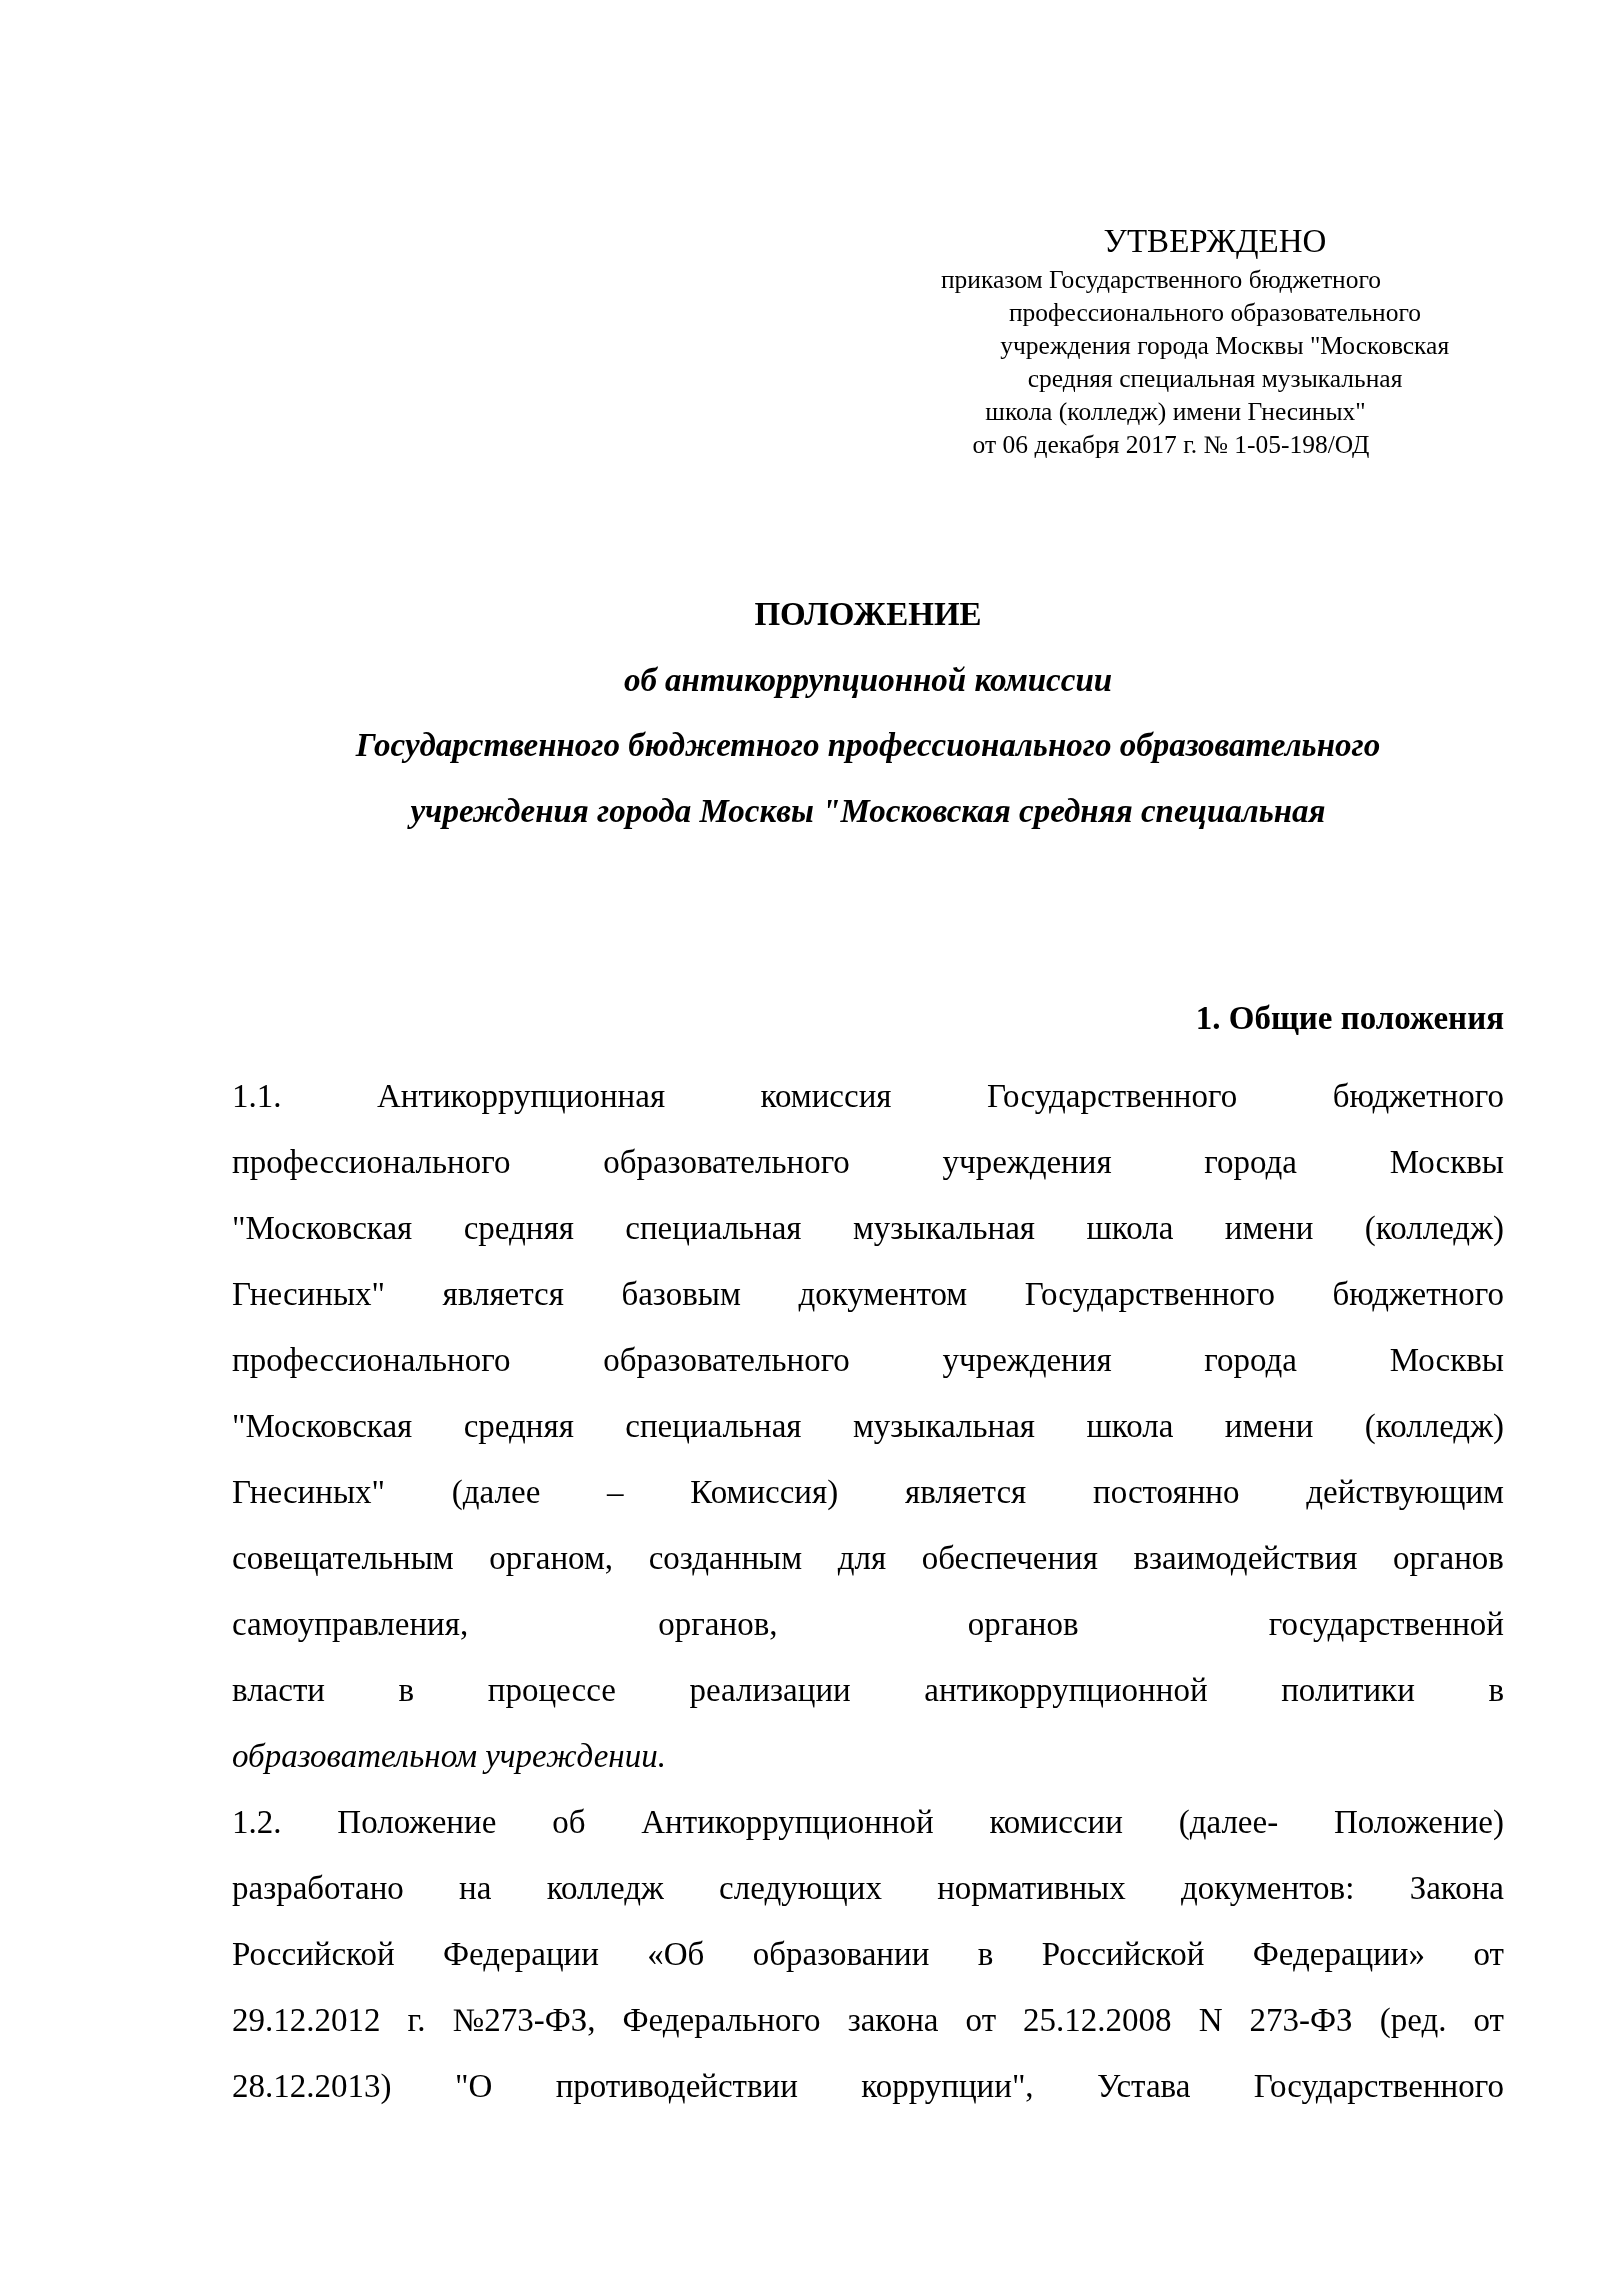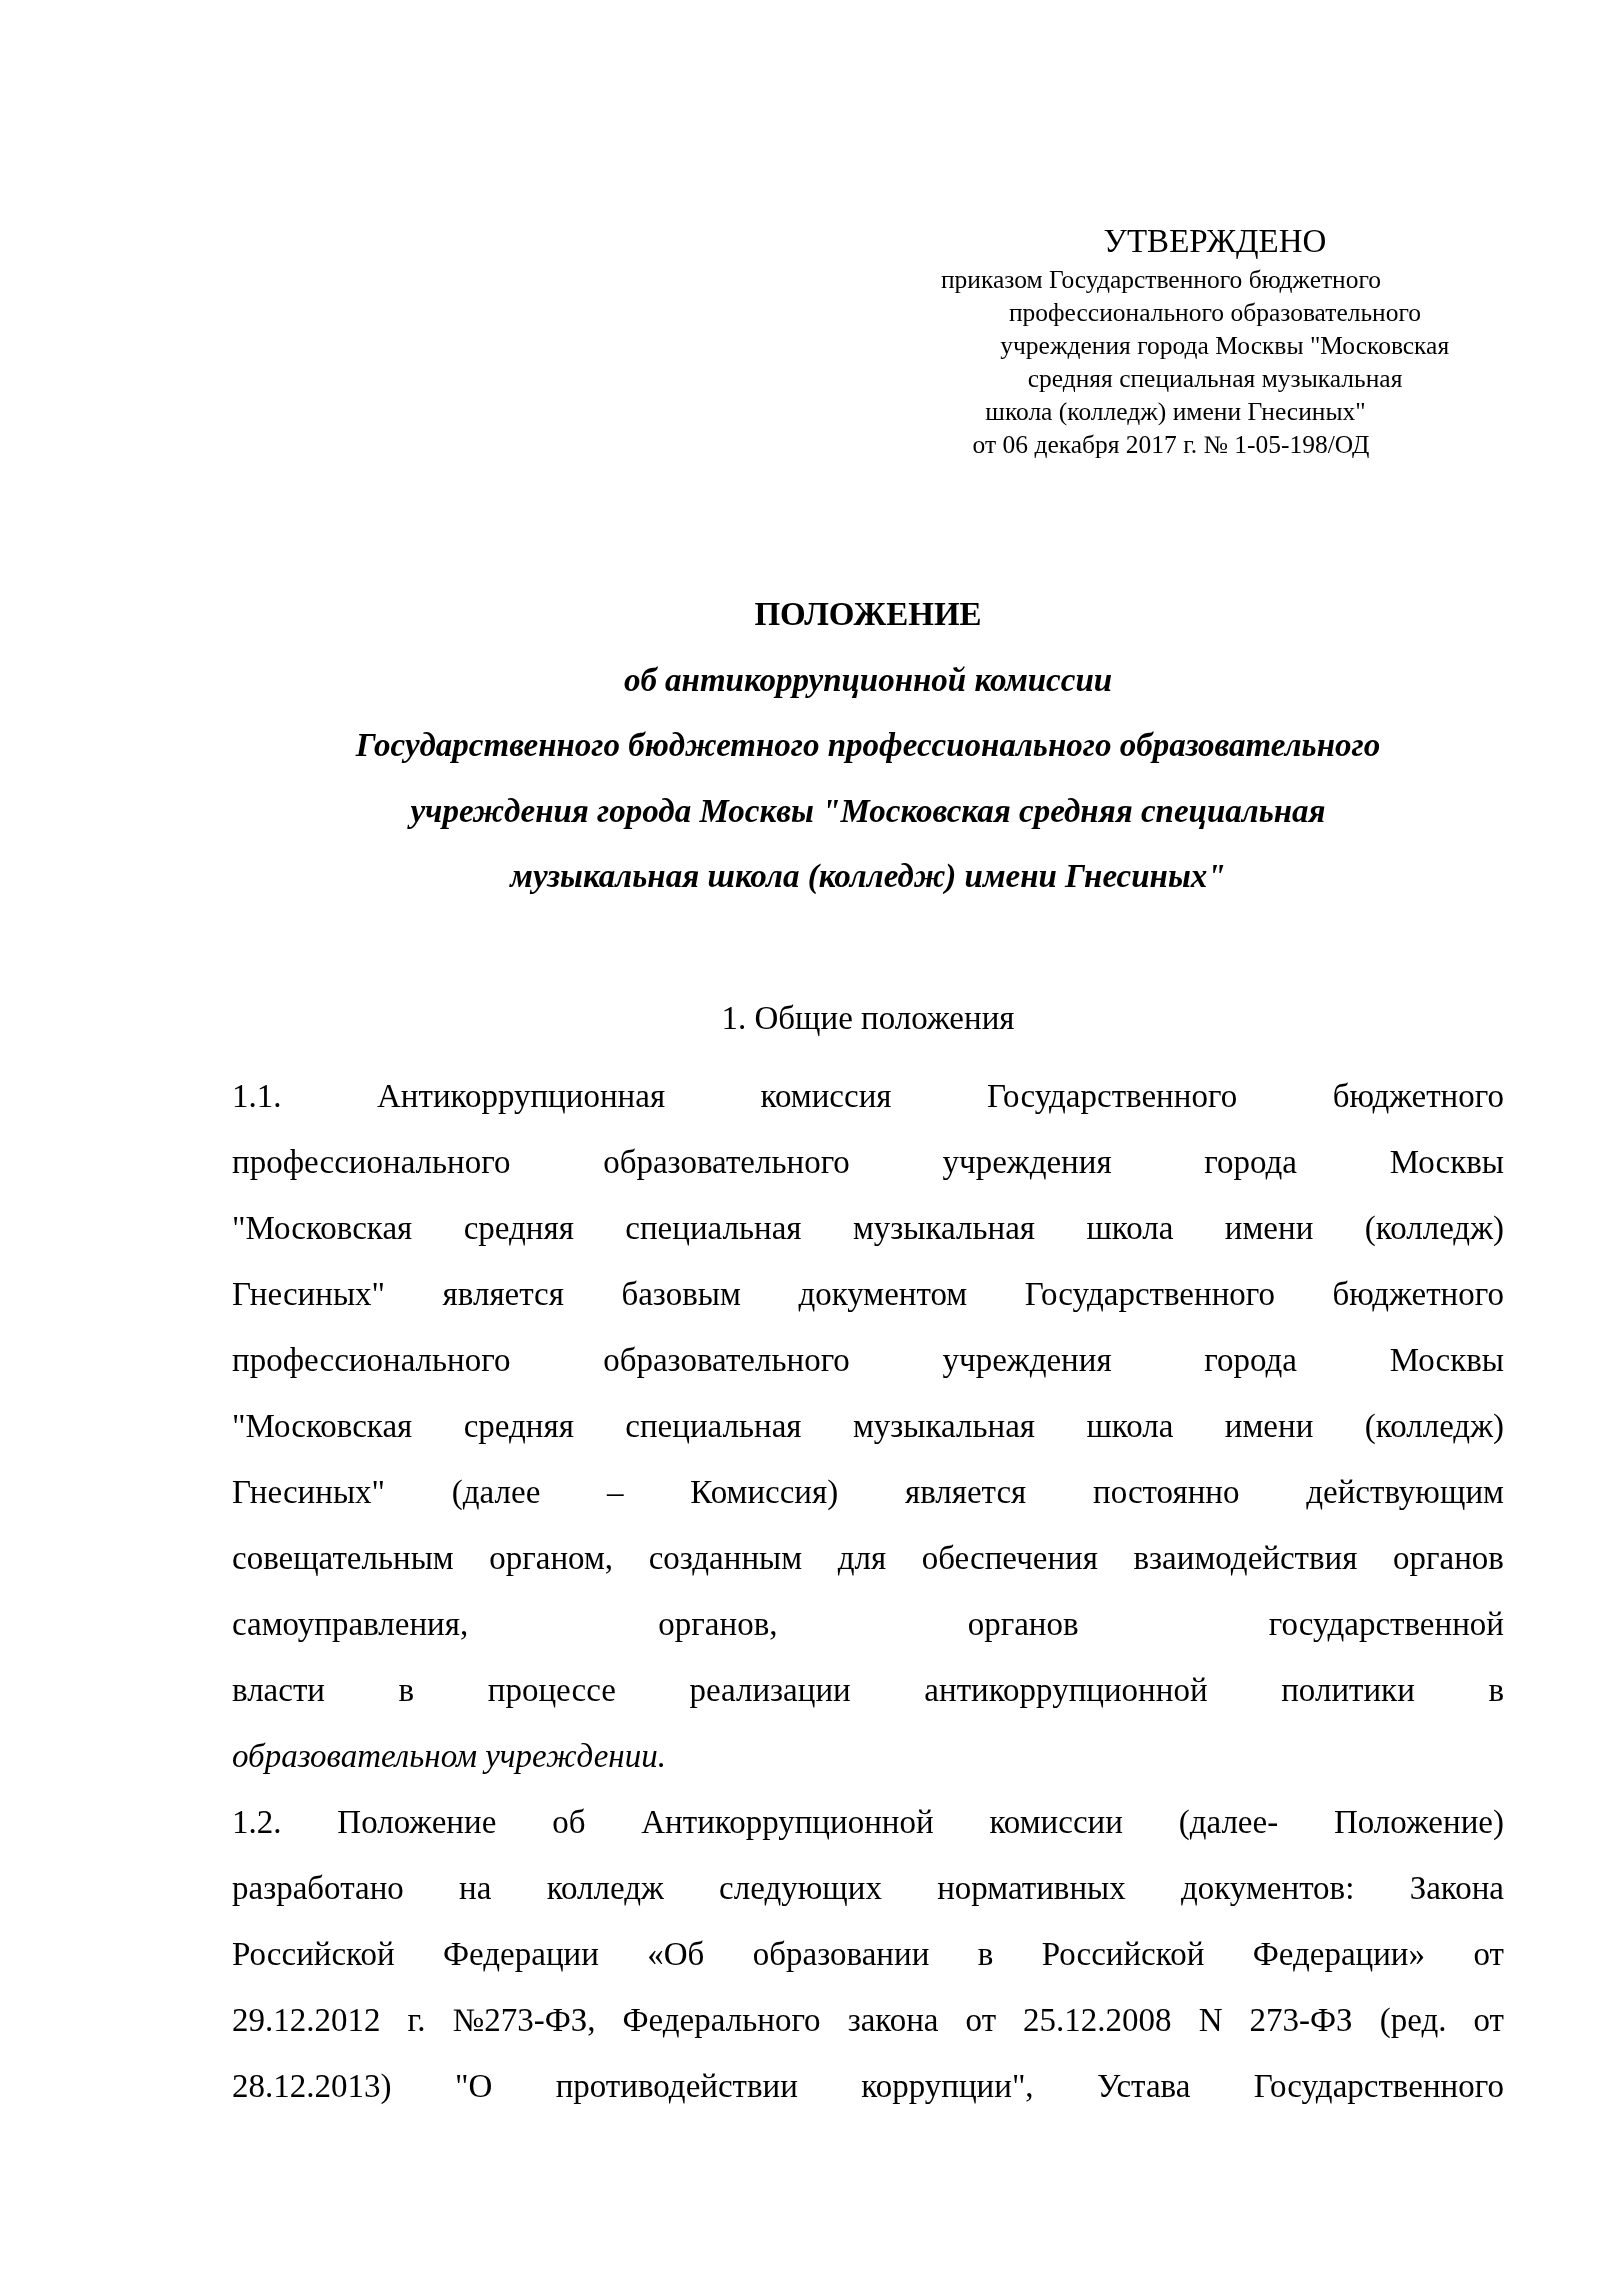--- a/index.html
+++ b/index.html
@@ -10,22 +10,22 @@
   .approval { position: absolute; left: 921px; top: 218px; width: 627px; text-align: center;
               font-size: 25.5px; line-height: 33px; }
   .approval .stamp { font-size: 33px; line-height: 43px; margin-left: -39px; }
   .approval .line { display: block; white-space: nowrap; }
 
   .title-block { position: absolute; left: 232px; top: 593px; width: 1272px; text-align: center;
                  font-weight: bold; font-size: 33px; }
   .title-block .t-main { display: block; line-height: 39px; margin-left: 0px; }
   .title-block .t-line { display: block; line-height: 39px; margin-top: 26.5px; white-space: nowrap; font-style: italic; }
 
-  .section-heading { position: absolute; left: 232px; top: 997px; width: 1272px; text-align: center;
-                     font-weight: normal; font-size: 33px; line-height: 39px; }
+  .section-heading { position: absolute; left: 232px; top: 997px; width: 1272px; text-align: right;
+                     font-weight: bold; font-size: 33px; line-height: 39px; }
 
   .body { position: absolute; left: 232px; top: 1061px; width: 1272px; font-size: 33px; line-height: 66px; }
   .body .row { display: flex; justify-content: space-between; white-space: nowrap; height: 66px; }
   .body .row.last { justify-content: flex-start; font-style: italic; }
   .body .row.last span { margin-right: 9.8px; }
 </style>
 </head>
 <body>
 
 <div class="page">
@@ -38,21 +38,20 @@
     <span class="line" style="margin-left:-39px">средняя специальная музыкальная</span>
     <span class="line" style="margin-left:-118px">школа (колледж) имени Гнесиных"</span>
     <span class="line" style="margin-left:-127px">от 06 декабря 2017 г. № 1-05-198/ОД</span>
   </div>
 
   <div class="title-block">
     <span class="t-main">ПОЛОЖЕНИЕ</span>
     <span class="t-line">об антикоррупционной комиссии</span>
     <span class="t-line">Государственного бюджетного профессионального образовательного</span>
     <span class="t-line">учреждения города Москвы "Московская средняя специальная</span>
-    <span class="t-line">музыкальная школа (колледж) имени Гнесиных"</span>
   </div>
 
   <div class="section-heading">1. Общие положения</div>
 
   <div class="body" id="body">
       <div class="row">
         <span>1.1.</span>
         <span>Антикоррупционная</span>
         <span>комиссия</span>
         <span>Государственного</span>

